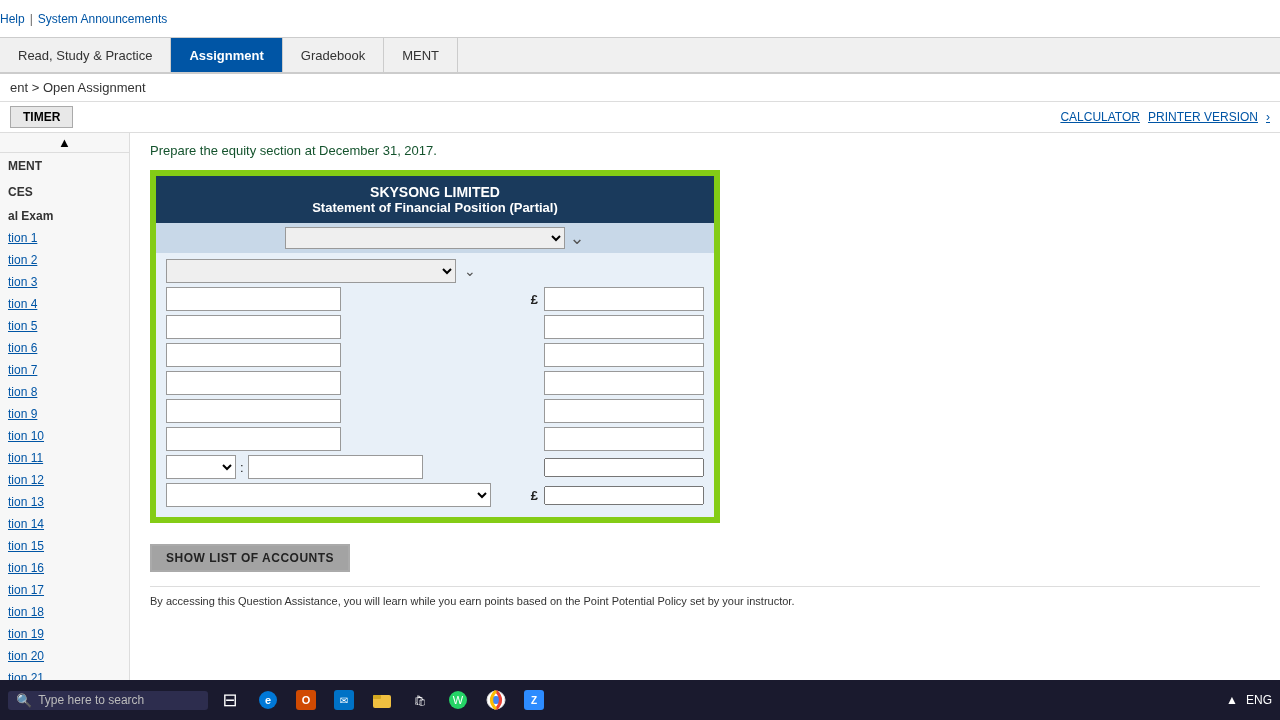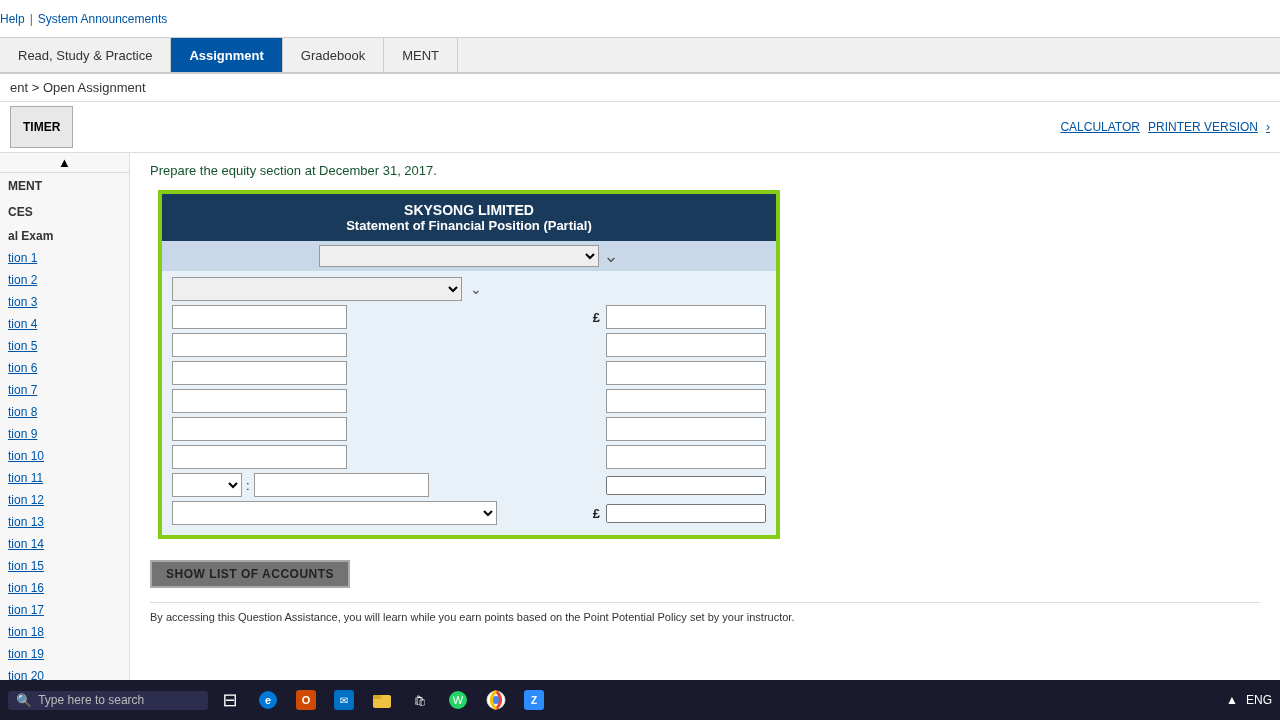--- a/index.html
+++ b/index.html
@@ -110,21 +110,21 @@
       display: flex;
       align-items: center;
       justify-content: space-between;
       padding: 4px 10px;
       border-bottom: 1px solid #ddd;
       background: #fff;
     }
     .timer-btn {
       background: #e8e8e8;
       border: 1px solid #aaa;
-      padding: 13px 12px;
+      padding: 3px 12px;
       font-size: 12px;
       font-weight: bold;
       cursor: pointer;
     }
     .tools-right {
       display: flex;
       gap: 8px;
     }
     .tool-link {
       color: #0055a5;
@@ -138,24 +138,23 @@
 
     
     .question-text {
       font-size: 13px;
       margin-bottom: 12px;
       color: #14532d;
     }
 
     
     .fin-statement {
-      border: 4px solid #84cc16;
-      width: 622px;
+      border: 6px solid #84cc16;
+      width: 570px;
       margin-bottom: 15px;
-      margin-left: 8px;
     }
     .fin-header {
       background: #1a3a5c;
       color: #fff;
       text-align: center;
       padding: 8px 4px;
     }
     .fin-header-title {
       font-size: 14px;
       font-weight: bold;
@@ -226,21 +225,21 @@
       height: 24px;
       border: 1px solid #999;
       font-size: 12px;
       padding: 1px 2px;
       background: #fff;
       width: 325px;
     }
 
     
     .show-list-btn {
-      background: #737373;
+      background: #a3a3a3;
       border: 2px solid #aaa;
       padding: 5px 14px;
       font-size: 12px;
       font-weight: bold;
       cursor: pointer;
       color: #222;
       margin-top: 6px;
       margin-bottom: 14px;
       letter-spacing: 0.5px;
     }

